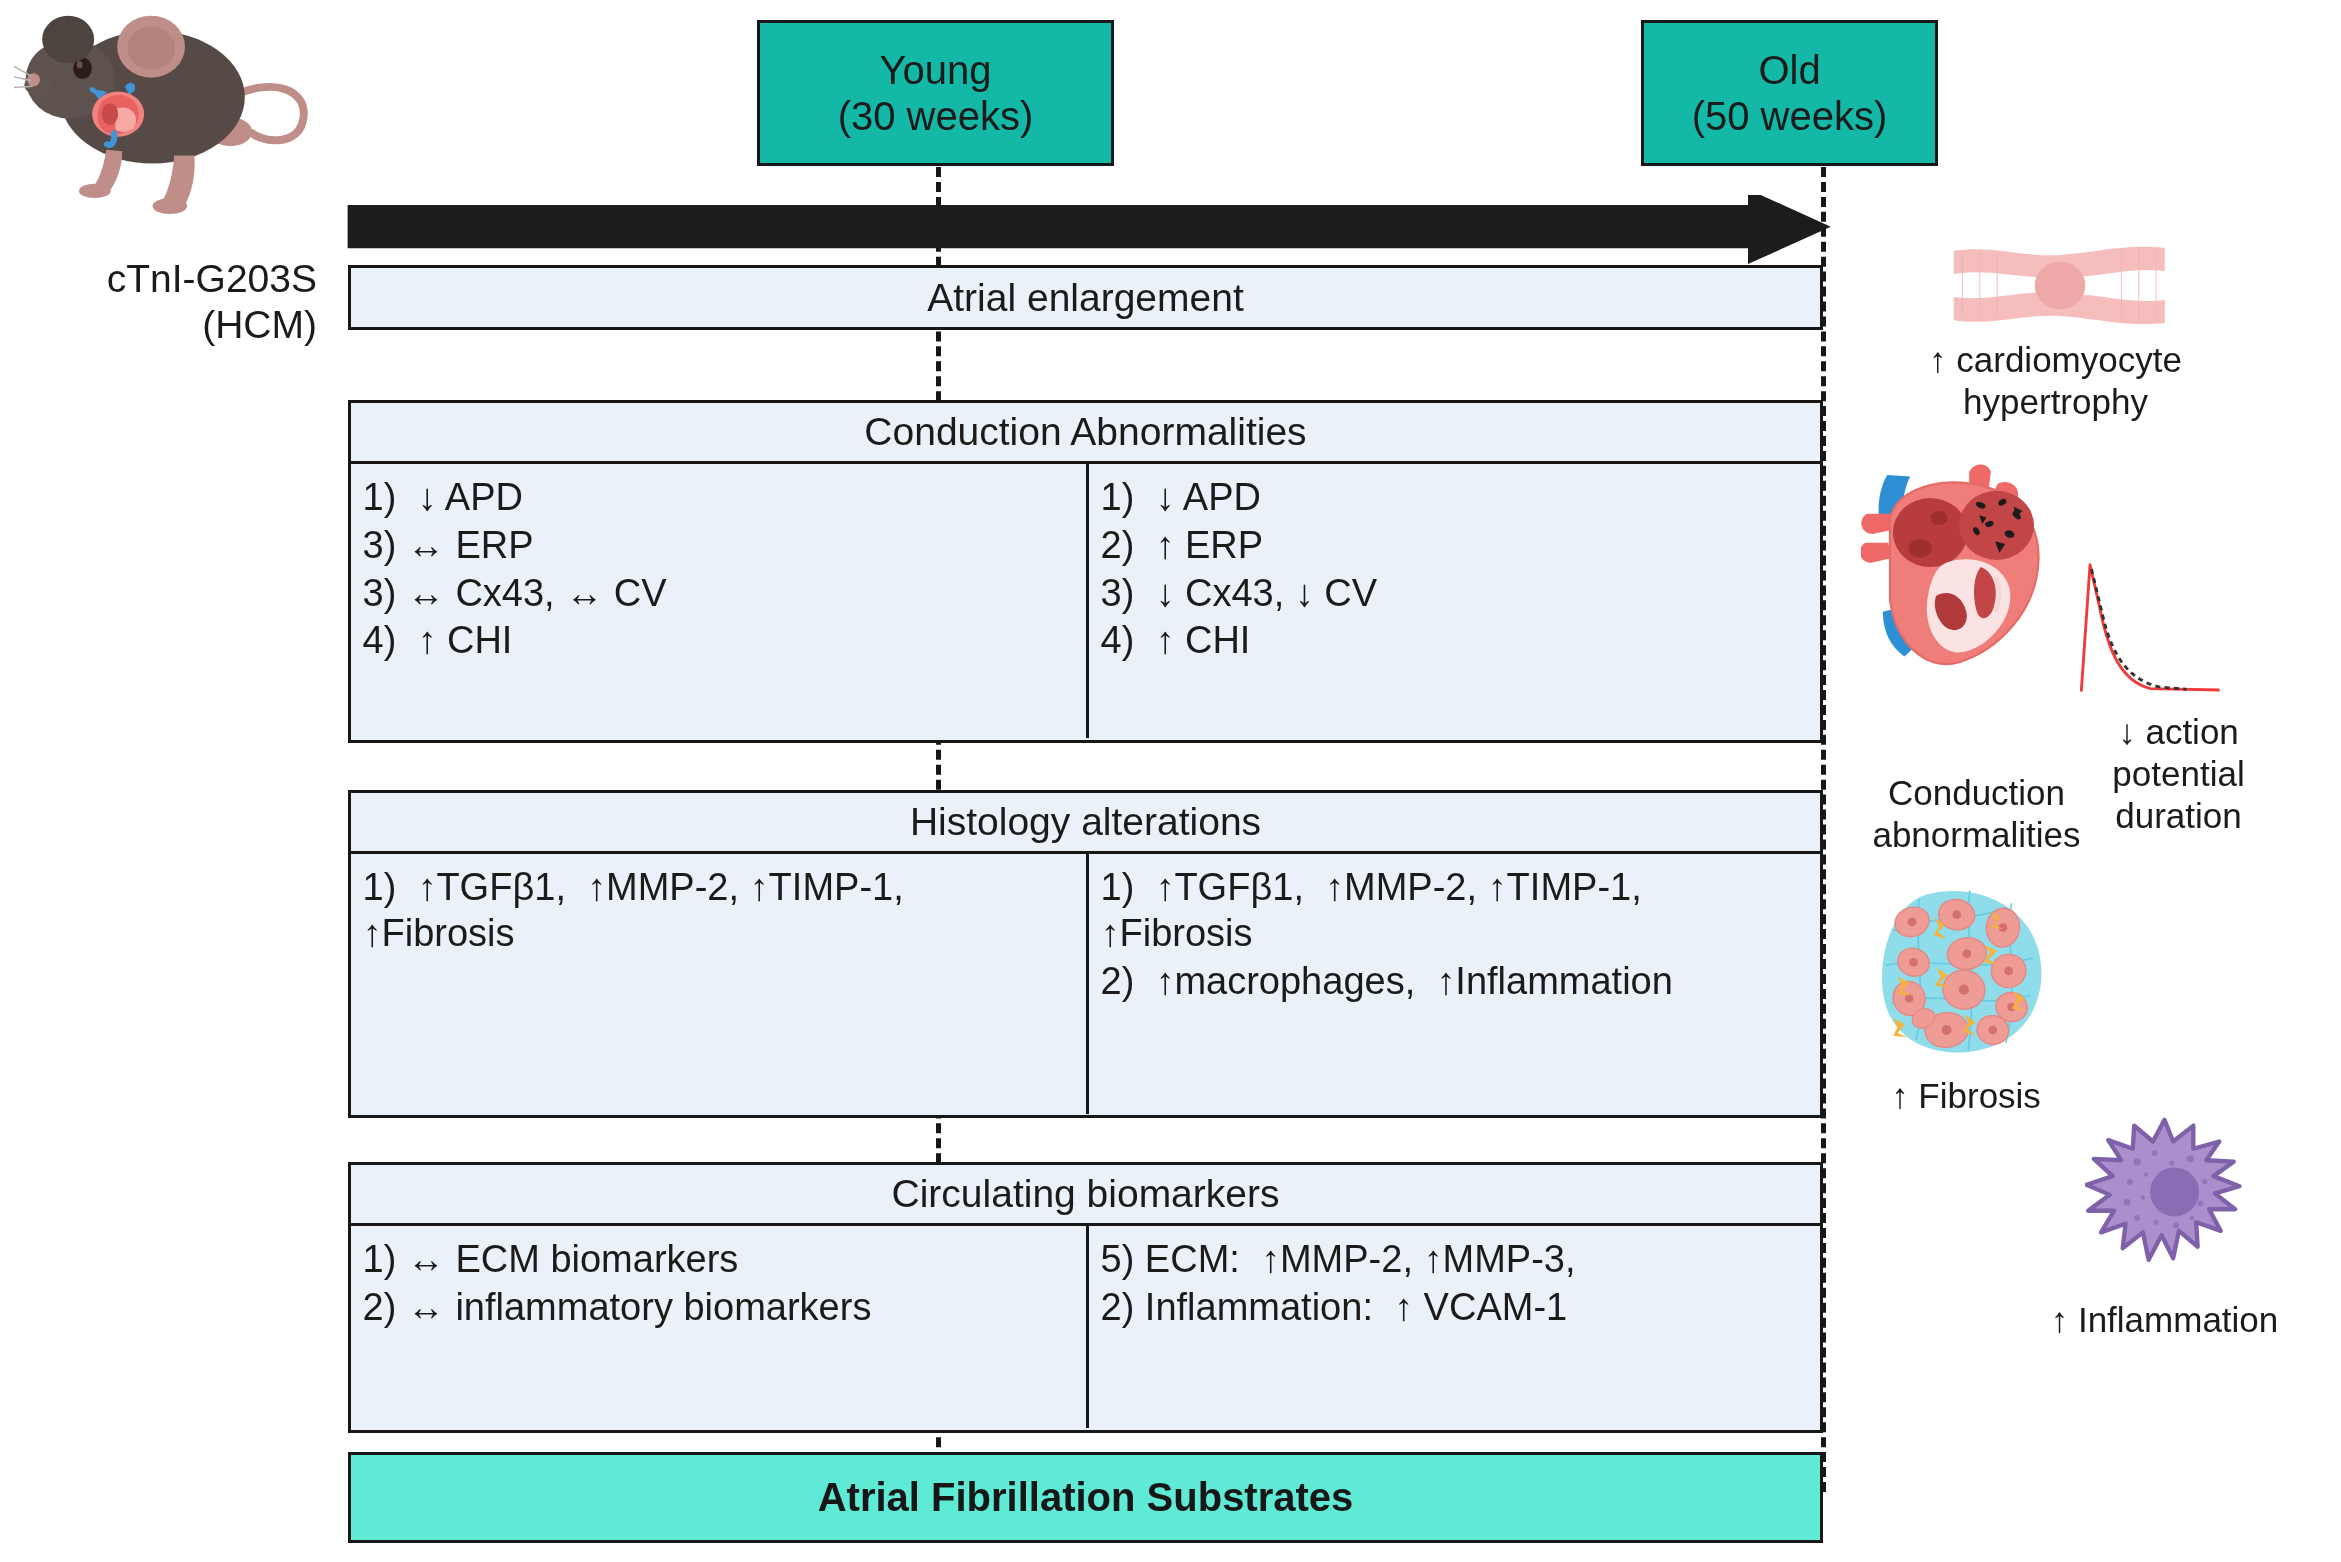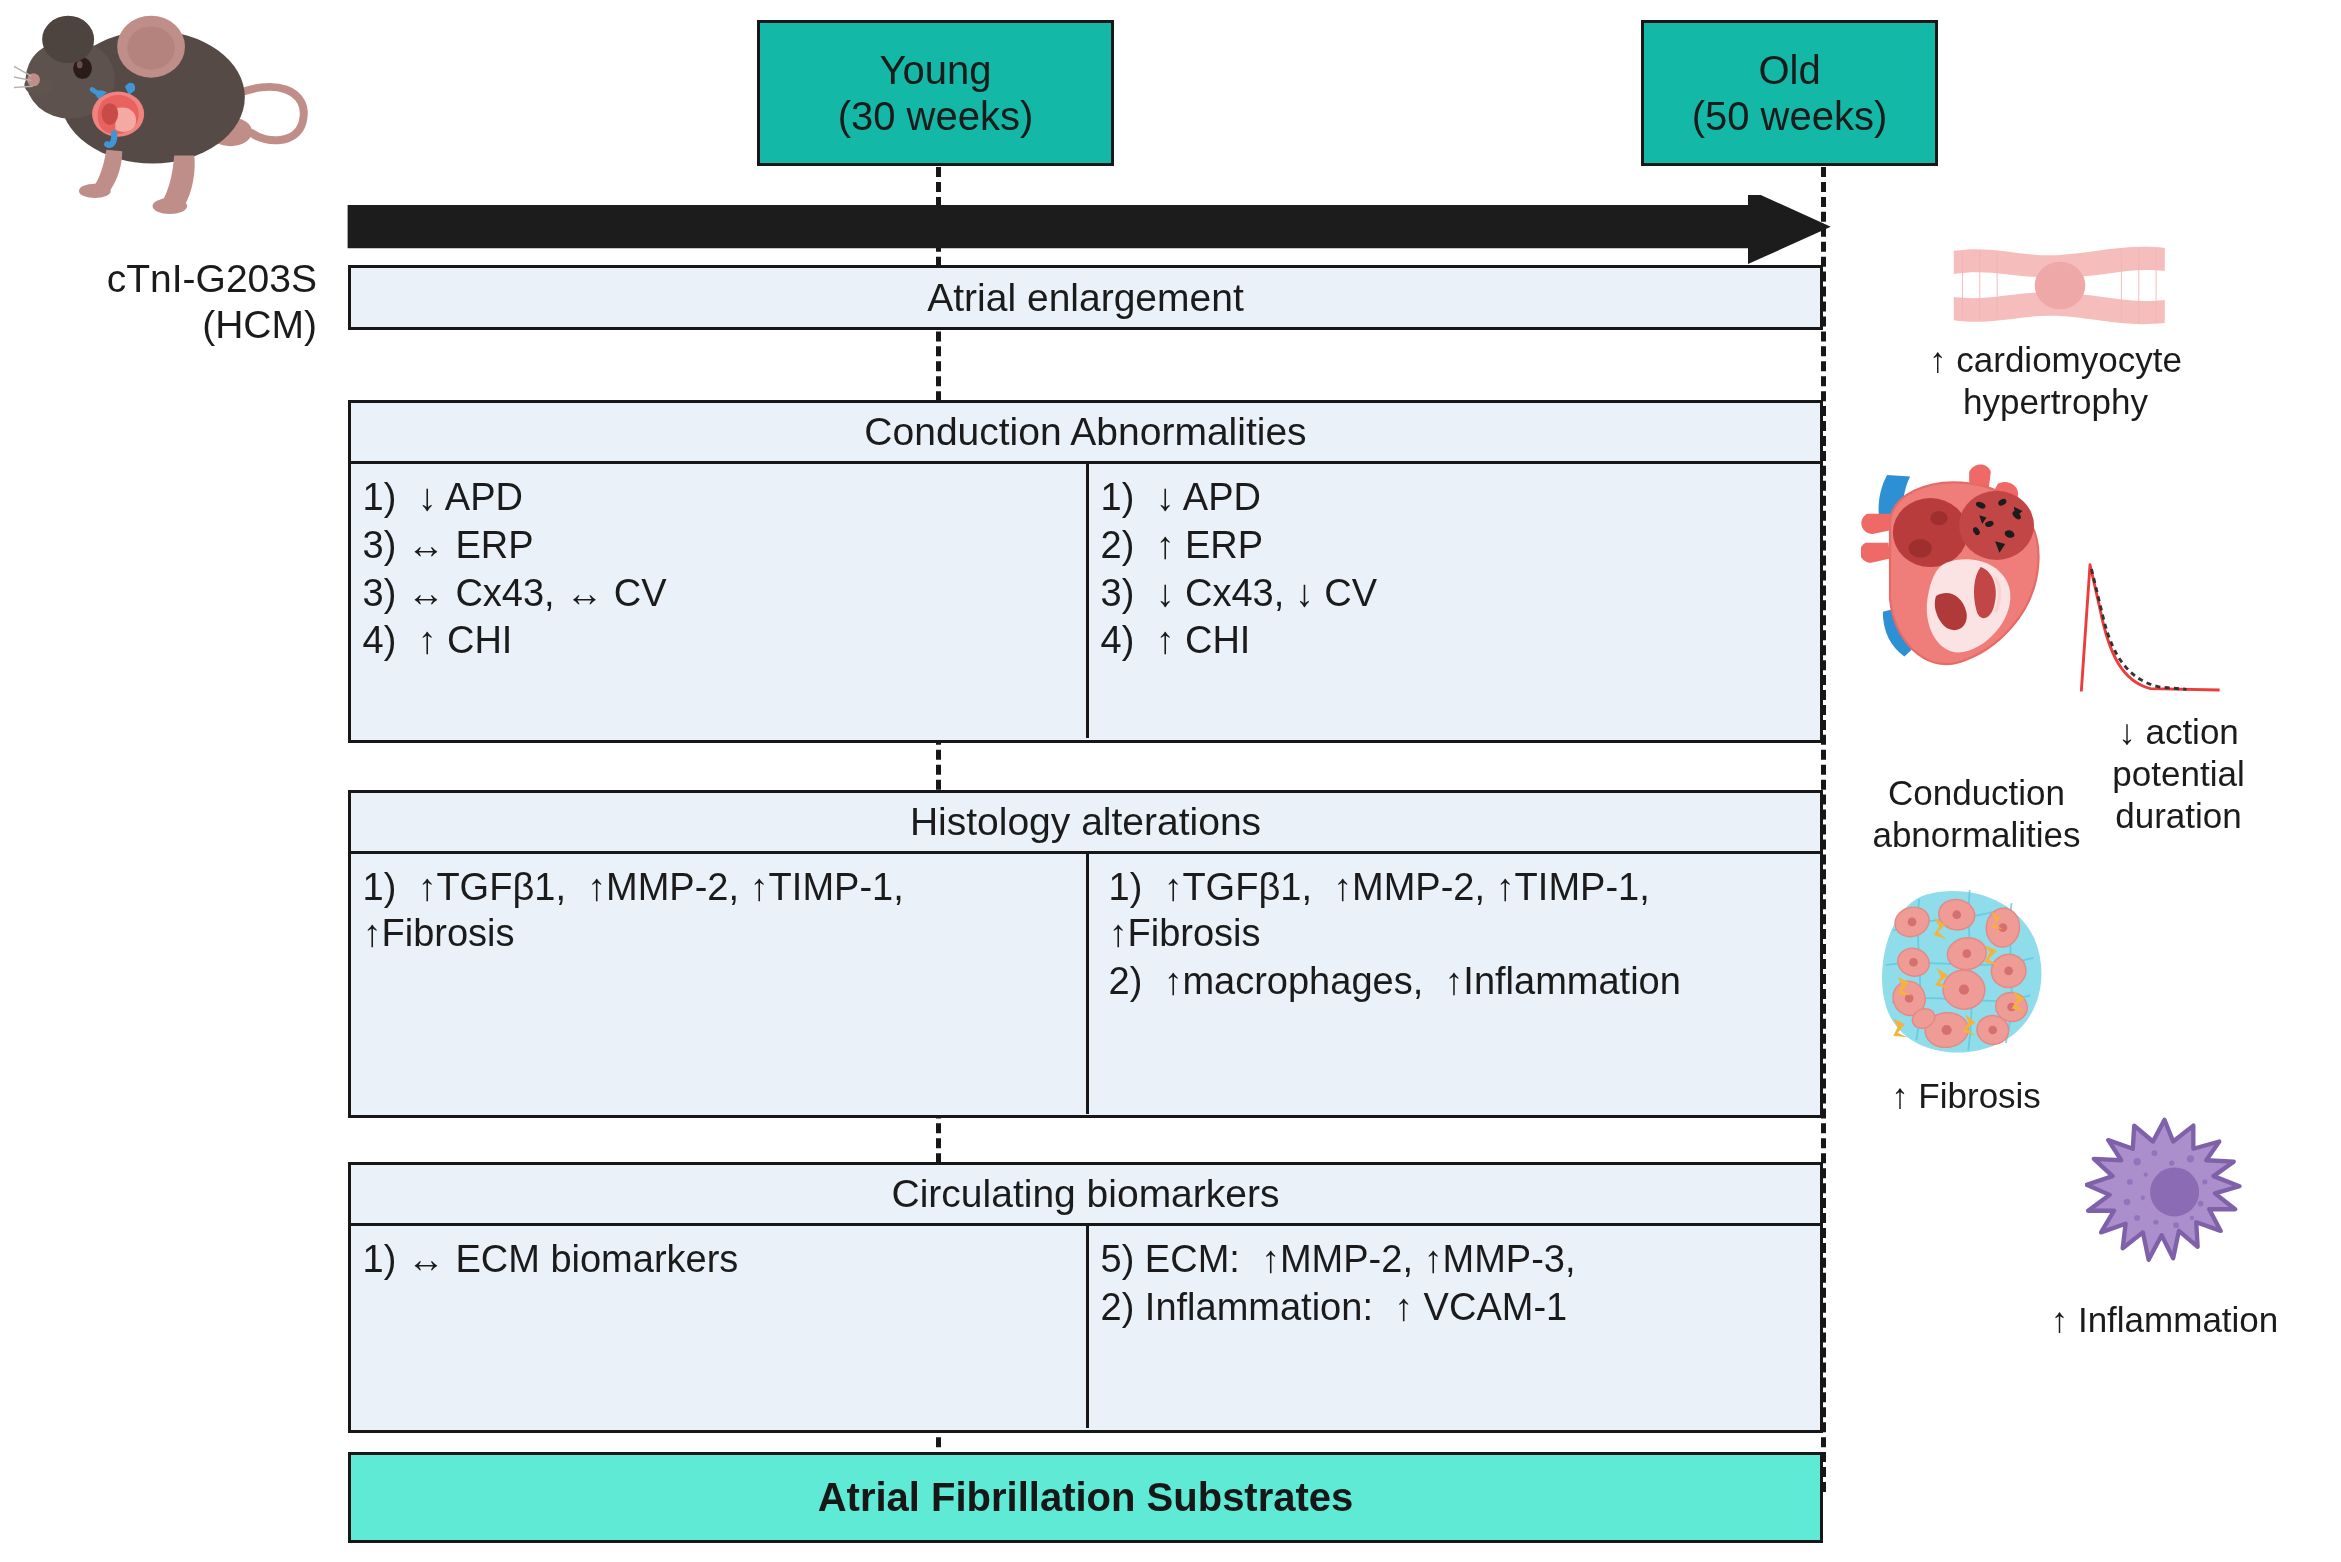--- a/index.html
+++ b/index.html
@@ -204,21 +204,21 @@
           <li>4)  ↑ CHI</li>
         </ol>
       </div>
     </div>
   </div>
 
   <div class="sec" style="left:348px; top:790px; width:1475px; height:328px;">
     <div class="sec-head">
       <span>Histology alterations</span>
     </div>
-    <div class="sec-body" style="height:260px;gap:8px;">
+    <div class="sec-body" style="height:260px;">
       <div class="sec-col left">
         <ol>
           <li>1)  ↑TGFβ1,  ↑MMP-2, ↑TIMP-1,
 ↑Fibrosis</li>
         </ol>
       </div>
       <div class="sec-col right">
         <ol>
           <li>1)  ↑TGFβ1,  ↑MMP-2, ↑TIMP-1,
 ↑Fibrosis</li>
@@ -229,20 +229,21 @@
   </div>
 
   <div class="sec" style="left:348px; top:1162px; width:1475px; height:271px;">
     <div class="sec-head">
       <span>Circulating biomarkers</span>
     </div>
     <div class="sec-body" style="height:202px;">
       <div class="sec-col left">
         <ol>
           <li>1) ↔ ECM biomarkers</li>
+          <li>2) ↔ inflammatory biomarkers</li>
         </ol>
       </div>
       <div class="sec-col right">
         <ol>
           <li>5) ECM:  ↑MMP-2, ↑MMP-3,</li>
           <li>2) Inflammation:  ↑ VCAM-1</li>
         </ol>
       </div>
     </div>
   </div>

